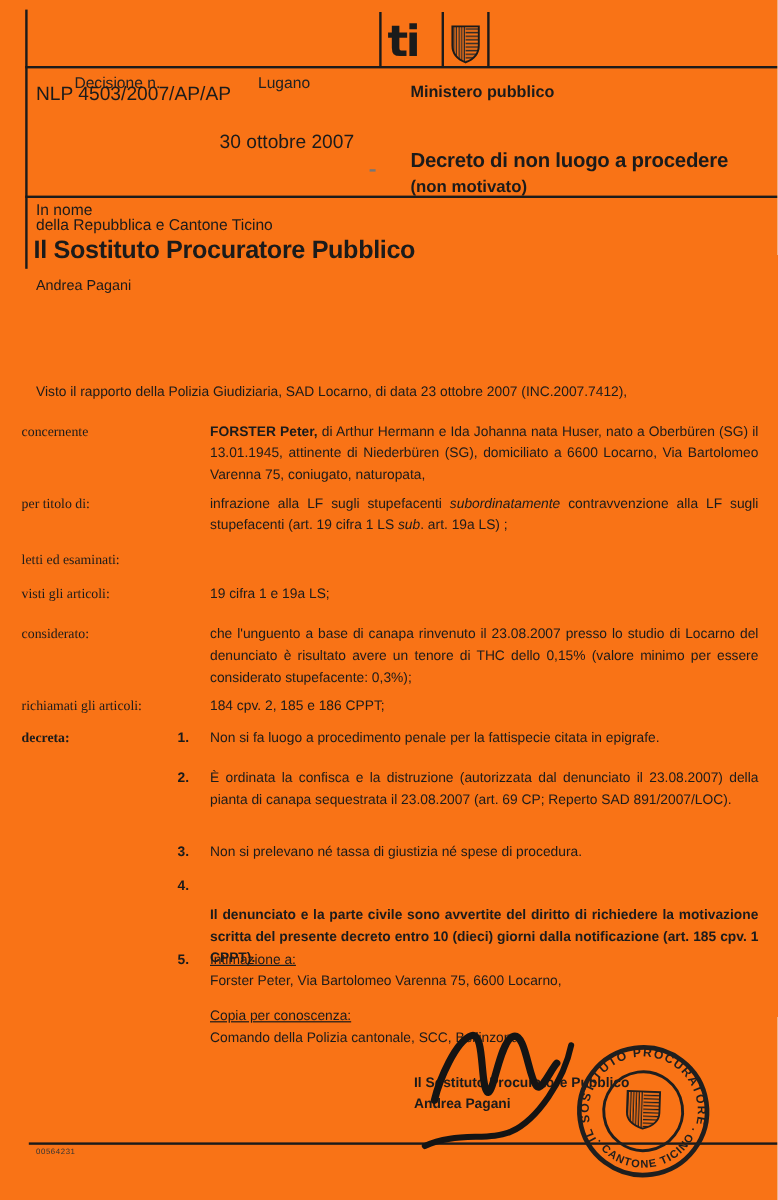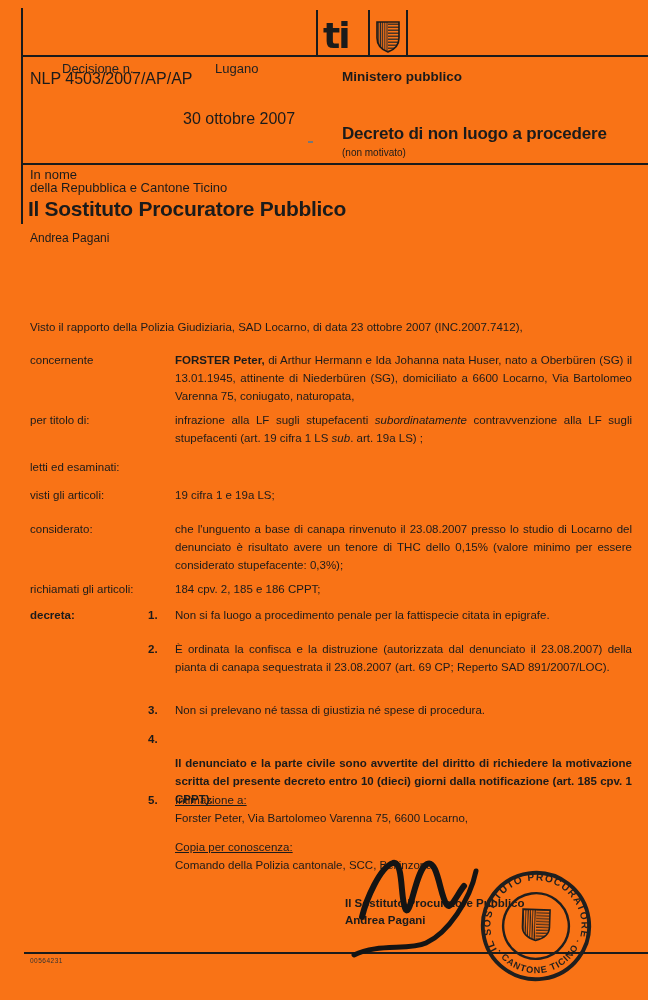--- a/index.html
+++ b/index.html
@@ -7,26 +7,26 @@
     position:relative;width:648px;height:1000px;background:#f97316;
     font-family:"Liberation Sans","DejaVu Sans",sans-serif;
     color:#1b1b1b;overflow:hidden;margin:0 auto;
   }
   .abs{position:absolute;}
   .rule{background:#1b1b1b;}
   .small-label{font-size:13px;color:#222;padding-left:32px;}
   .meta-val{font-size:16px;}
   .office{font-size:13.5px;font-weight:bold;}
   .doc-title{font-size:17px;font-weight:bold;letter-spacing:-0.2px;}
-  .doc-sub{font-size:10px;font-weight:normal;}
+  .doc-sub{font-size:14px;font-weight:bold;}
   .inname{font-size:13px;line-height:13px;}
   .role-title{font-size:21px;font-weight:bold;letter-spacing:-0.3px;}
   .author{font-size:12px;}
   .body-text{font-size:11.5px;line-height:18px;}
-  .label-col{position:absolute;left:30px;width:142px;font-size:11.5px;line-height:18px;}
+  .label-col{position:absolute;left:18px;width:142px;font-size:11.5px;line-height:18px;font-family:Liberation Serif, serif;}
   .content-col{position:absolute;left:175px;width:457px;font-size:11.5px;line-height:18px;text-align:justify;}
   .item{position:absolute;left:148px;width:484px;display:grid;grid-template-columns:27px 457px;font-size:11.5px;line-height:18px;}
   .item .num{font-weight:bold;}
   .item .itext{text-align:justify;}
   .item.bold4 .itext{font-weight:bold;margin-top:24px;}
   .u{text-decoration:underline;}
   .sig-text{font-size:11.5px;line-height:17px;font-weight:bold;}
   .ti-logo{font-size:36px;font-weight:bold;letter-spacing:-2px;line-height:36px;font-family:"DejaVu Sans",sans-serif;}
   .serial{font-size:6.5px;letter-spacing:0.5px;color:#333;}
   .artifact{background:#777;}

